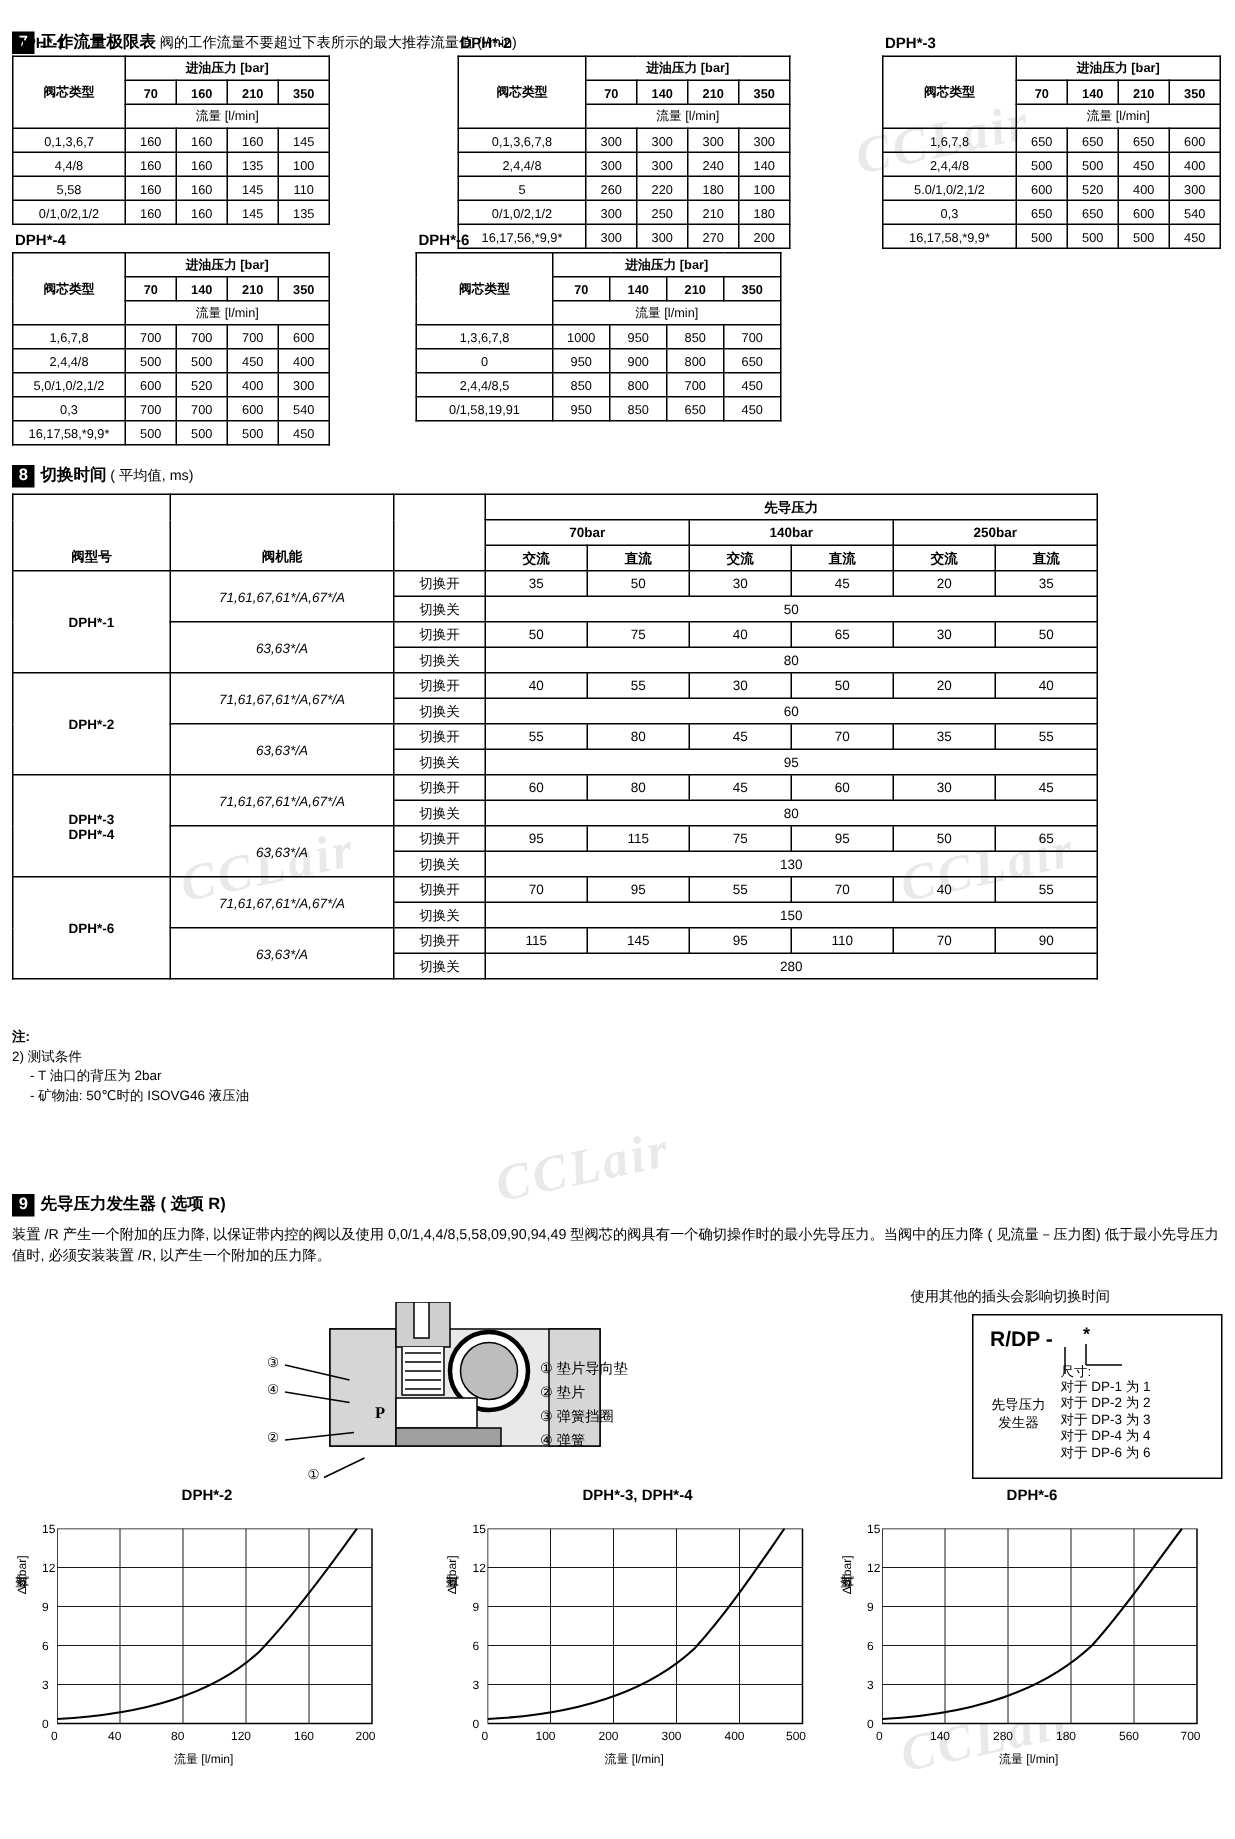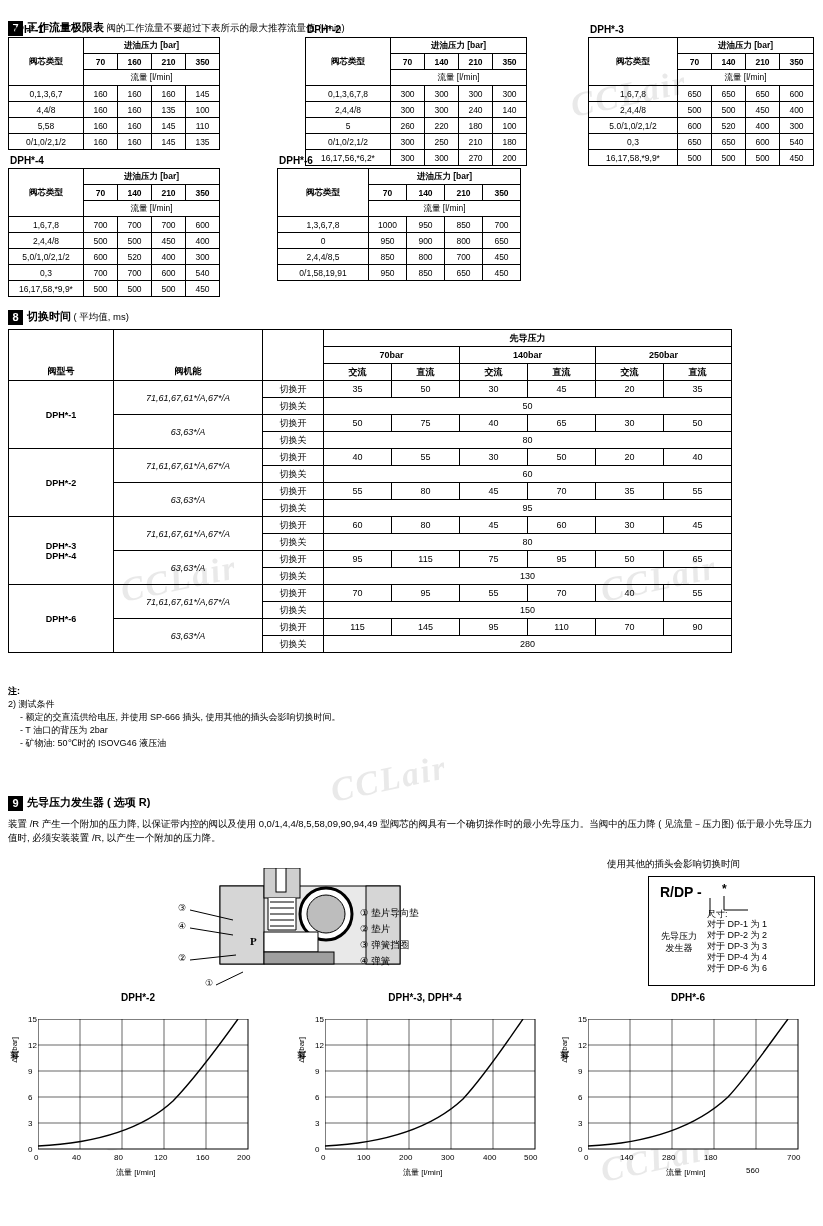--- a/index.html
+++ b/index.html
@@ -146,21 +146,21 @@
       <td>100</td>
     </tr>
     <tr>
       <td>0/1,0/2,1/2</td>
       <td>300</td>
       <td>250</td>
       <td>210</td>
       <td>180</td>
     </tr>
     <tr>
-      <td>16,17,56,*6,2*</td>
+      <td>16,17,56,*9,9*</td>
       <td>300</td>
       <td>300</td>
       <td>270</td>
       <td>200</td>
     </tr>
   </tbody>
     </table>
 </div>
 
 <div style="position:absolute;left:588px;top:24px;">
@@ -475,21 +475,20 @@
     <td>切换关</td>
     <td colspan="6">280</td>
   </tr>
 </tbody>
     </table>
 </div>
 
 <div style="position:absolute;left:8px;top:685px;" class="notes">
   <div style="font-weight:bold;">注:</div>
   <div>2) 测试条件</div>
-  <div style="margin-left:12px;">- 额定的交直流供给电压, 并使用 SP-666 插头, 使用其他的插头会影响切换时间。</div>
   <div style="margin-left:12px;">- T 油口的背压为 2bar</div>
   <div style="margin-left:12px;">- 矿物油: 50℃时的 ISOVG46 液压油</div>
 </div>
 
 <div style="position:absolute;left:8px;top:795px;">
   <span class="sec-num">9</span><span class="sec-head">先导压力发生器 ( 选项 R)</span>
 </div>
 <div style="position:absolute;left:8px;top:817px;width:805px;font-size:9.5px;line-height:14px;">装置 /R 产生一个附加的压力降, 以保证带内控的阀以及使用 0,0/1,4,4/8,5,58,09,90,94,49 型阀芯的阀具有一个确切操作时的最小先导压力。当阀中的压力降 ( 见流量－压力图) 低于最小先导压力值时, 必须安装装置 /R, 以产生一个附加的压力降。</div>
 
 <svg width="260" height="110" style="position:absolute;left:180px;top:868px;">
@@ -633,17 +632,17 @@
           <line x1="0" y1="52" x2="210" y2="52"></line>
         <line x1="0" y1="78" x2="210" y2="78"></line>
           <line x1="0" y1="104" x2="210" y2="104"></line>
       </g>
       <path d="M0 127 C 64 124, 110 106, 140 78 C 162 54, 182 24, 200 0" fill="none" stroke="#000" stroke-width="1.4"></path>
     </svg>
     <div class="tick" style="left:26px;top:150px;">0</div>
     <div class="tick" style="left:62px;top:150px;">140</div>
     <div class="tick" style="left:104px;top:150px;">280</div>
     <div class="tick" style="left:146px;top:150px;">180</div>
-    <div class="tick" style="left:188px;top:150px;margin-top:13px;">560</div>
+    <div class="tick" style="left:188px;top:150px;">560</div>
     <div class="tick" style="left:229px;top:150px;">700</div>
     <div class="tick" style="left:108px;top:164px;">流量 [l/min]</div>
   </div>
 </div>
 
 </body></html>

